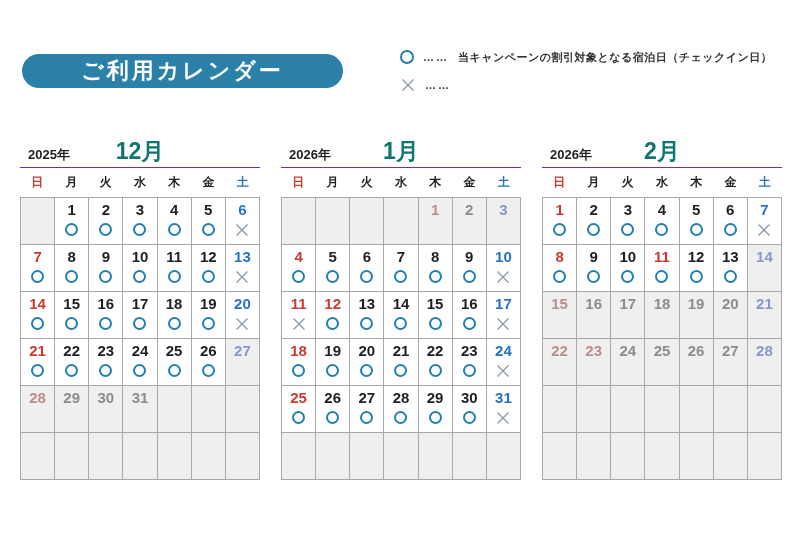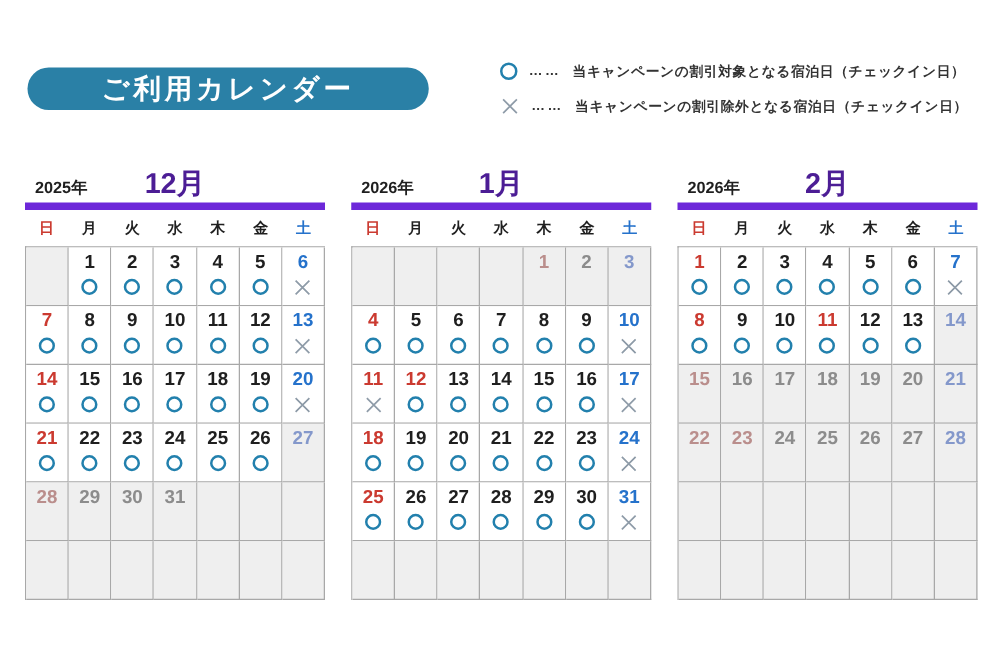--- a/index.html
+++ b/index.html
@@ -27,23 +27,23 @@
   .circle-mark{
     display:inline-block; width:13px; height:13px; border-radius:50%;
     border:2px solid var(--circle); background:transparent; flex:0 0 auto;
   }
   .legend .circle-mark{width:14px;height:14px;}
   .cross-mark{display:inline-flex; width:16px; height:16px; flex:0 0 auto;}
   .cross-mark svg{width:16px;height:16px;}
   .cross-mark path{stroke:var(--cross); stroke-width:1.4; fill:none;}
   .calendars{position:absolute; left:20px; top:136px; display:flex; gap:21px;}
   .calendar{width:240px;}
-  .cal-header{position:relative; height:32px; border-bottom:6px solid #6d28d9;}
+  .cal-header{position:relative; height:32px; border-bottom:1px solid #6d28d9;}
   .cal-year{position:absolute; left:8px; bottom:3px; font-size:13px; font-weight:bold; color:#1F1F1F;}
-  .cal-month{position:absolute; left:0; right:0; bottom:0; text-align:center; font-size:23px; font-weight:bold; color:#4c1d95;}
+  .cal-month{position:absolute; left:0; right:0; bottom:0; text-align:center; font-size:23px; font-weight:bold; color:#0f766e;}
   .weekday-row{display:grid; grid-template-columns:repeat(7,1fr); height:29px; align-items:center;}
   .weekday{ text-align:center; font-size:12px; font-weight:bold; color:var(--black);}
   .cal-grid{display:grid; grid-template-columns:repeat(7,1fr);
     border-top:1px solid var(--border); border-left:1px solid var(--border);}
   .cell{
     height:47px; background:#fff;
     border-right:1px solid var(--border); border-bottom:1px solid var(--border);
     display:flex; flex-direction:column; align-items:center; padding-top:3px; gap:1px;
   }
   .cell.off{background:var(--offbg);}
@@ -63,21 +63,20 @@
     <span class="legend-dots">……</span>
     <span class="legend-label">当キャンペーンの割引対象となる宿泊日（チェックイン日）</span>
   </div>
   <div class="legend-row">
     <span class="cross-mark">
       <svg viewBox="0 0 16 16">
           <path d="M2.5 2.5 L13.5 13.5 M13.5 2.5 L2.5 13.5"></path>
         </svg>
     </span>
     <span class="legend-dots">……</span>
-    <span class="legend-label">当キャンペーンの割引除外となる宿泊日（チェックイン日）</span>
   </div>
 </div>
 
 <div class="calendars" id="calendars">
     <div class="calendar">
       <div class="cal-header">
         <span class="cal-year">2025年</span>
         <span class="cal-month">12月</span>
       </div>
       <div class="weekday-row">

